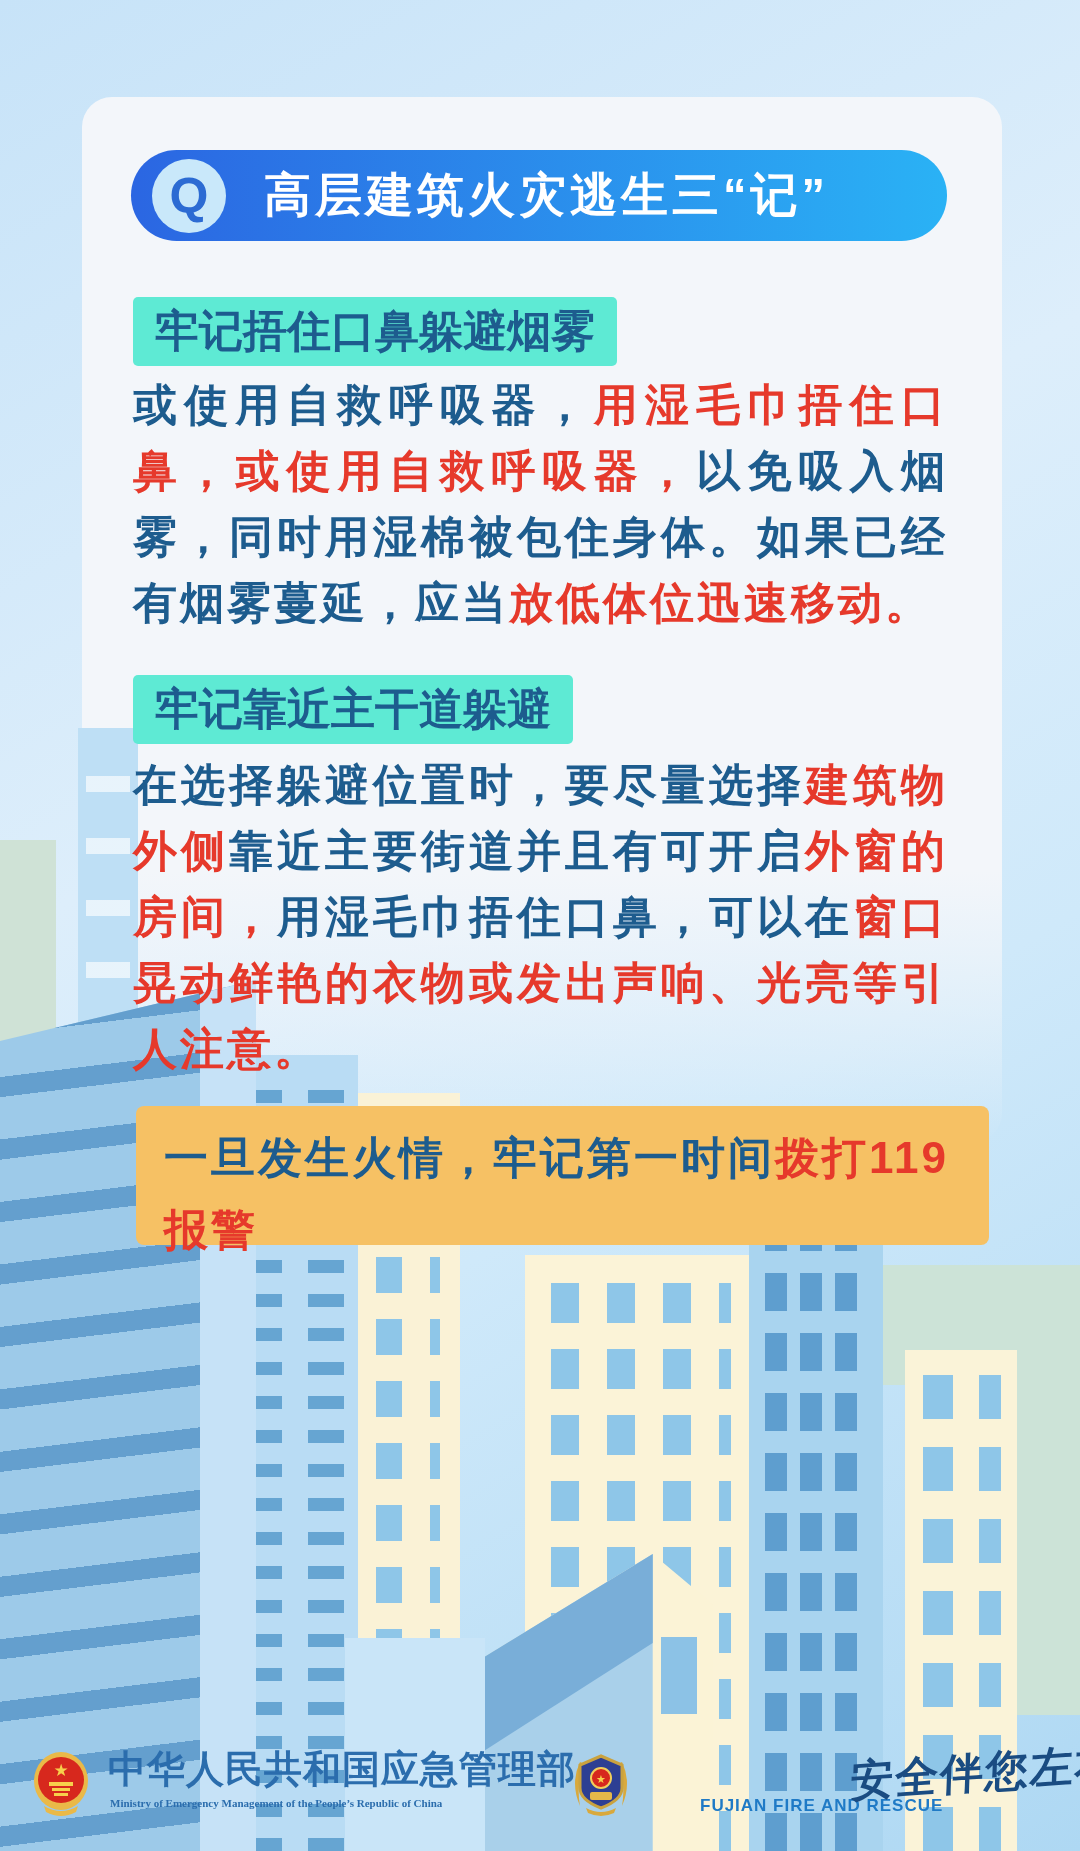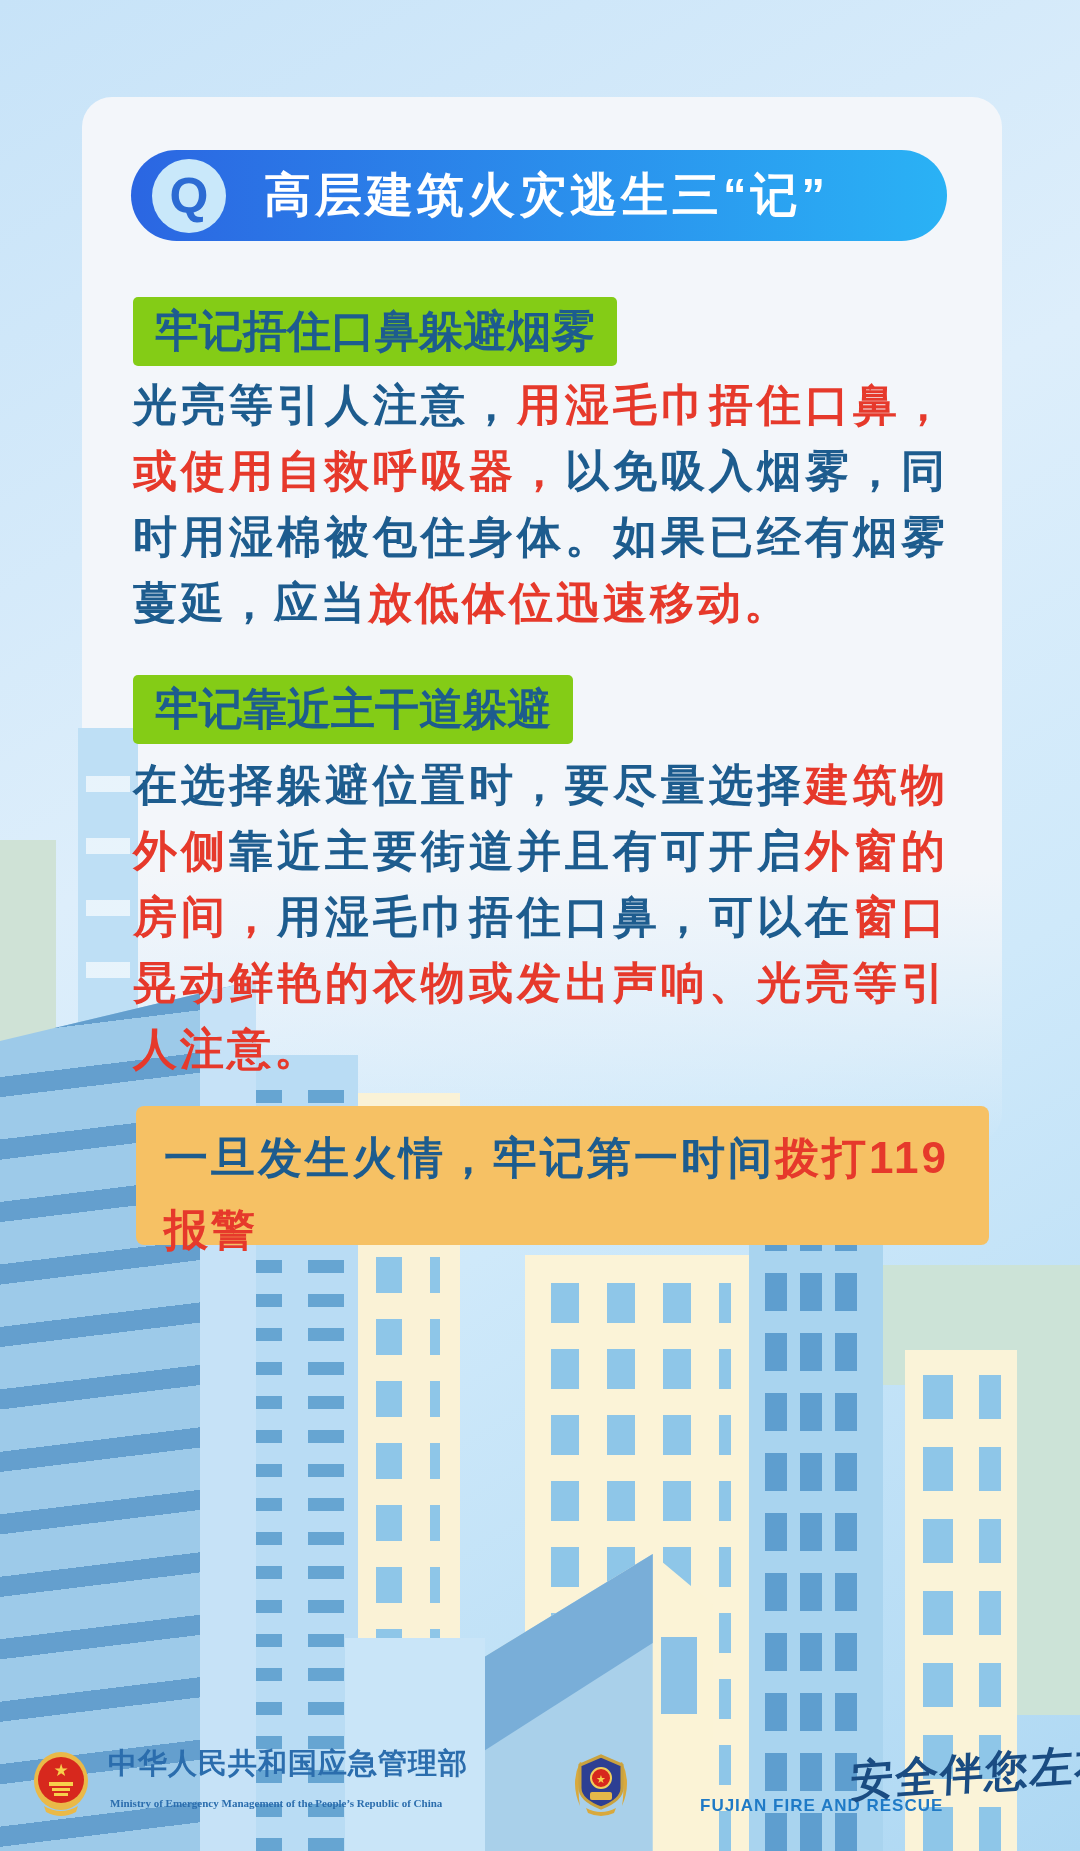--- a/index.html
+++ b/index.html
@@ -24,34 +24,34 @@
        background-image:repeating-linear-gradient(180deg,#649fce 0 20px,transparent 20px 62px);}
   
   .pill{position:absolute;left:131px;top:150px;width:816px;height:91px;border-radius:46px;z-index:4;
         background:linear-gradient(90deg,#2b66e2 0%,#2ab2f5 100%);
         display:flex;align-items:center;}
   .qbadge{width:74px;height:74px;border-radius:50%;background:#c9e8fa;margin-left:21px;
         display:flex;align-items:center;justify-content:center;
         font-weight:800;font-size:50px;color:#2c6bd3;}
   .ptitle{color:#ffffff;font-size:47px;font-weight:700;letter-spacing:4px;margin-left:38px;white-space:nowrap;}
   
-  .tag{position:absolute;left:133px;z-index:4;background:#84cc16;border-radius:5px;
+  .tag{position:absolute;left:133px;z-index:4;background:#5eead4;border-radius:5px;
        padding:5px 22px;font-size:44px;font-weight:700;color:#1d5c8e;white-space:nowrap;}
   .tag1{top:297px;}  .tag2{top:675px;}
   .para{position:absolute;left:133px;width:815px;z-index:4;
         font-size:44px;line-height:66px;font-weight:700;letter-spacing:3px;text-align:justify;}
   .para1{top:372px;}  .para2{top:752px;}
   .seg-blue{color:#1d5c8e;}  .seg-red{color:#e6392b;}
   
   .alert{position:absolute;left:136px;top:1106px;width:853px;height:139px;z-index:4;
          background:#f6c164;border-radius:8px;box-sizing:border-box;padding:16px 28px;
          font-size:44px;line-height:72px;font-weight:700;letter-spacing:3px;}
   
   .footer-item{position:absolute;z-index:5;white-space:nowrap;}
-  .min-cn{left:108px;top:1744px;font-size:29px;font-weight:800;letter-spacing:1px;color:#2b6dad;}
+  .min-cn{left:108px;top:1744px;font-size:38px;font-weight:800;letter-spacing:1px;color:#2b6dad;}
   .min-en{left:110px;top:1797px;font-size:11px;font-weight:700;color:#2b6dad;
           font-family:"Liberation Serif","DejaVu Serif",serif;}
   .fj-cn{left:650px;top:1750px;font-size:38px;font-weight:800;letter-spacing:2px;color:#1f7ac6;}
   .fj-en{left:652px;top:1796px;font-size:17px;font-weight:700;letter-spacing:1px;color:#1f7ac6;margin-left:48px;}
   .slogan{left:850px;top:1742px;font-size:43px;font-weight:600;letter-spacing:2px;color:#1a4c82;
           transform:rotate(-4deg) skewX(-6deg);}
   .emblem{position:absolute;z-index:5;}
 </style>
 </head>
 <body>
@@ -106,21 +106,21 @@
   </div>
 
   <div class="bld" style="left:345px;top:1638px;width:140px;height:213px;background:#c9e5f8;"></div>
 
   <div class="pill">
     <div class="qbadge">Q</div>
     <div class="ptitle">高层建筑火灾逃生三“记”</div>
   </div>
 
   <div class="tag tag1">牢记捂住口鼻躲避烟雾</div>
-  <div class="para para1"><span class="seg-blue">光亮等引人注意，</span><span class="seg-red">用湿毛巾捂住口鼻，或使用自救呼吸器，</span><span class="seg-blue">以免吸入烟雾，同时用湿棉被包住身体。如果已经有烟雾蔓延，应当</span><span class="seg-red">放低体位迅速移动。</span></div>
+  <div class="para para1"><span class="seg-blue">或使用自救呼吸器，</span><span class="seg-red">用湿毛巾捂住口鼻，或使用自救呼吸器，</span><span class="seg-blue">以免吸入烟雾，同时用湿棉被包住身体。如果已经有烟雾蔓延，应当</span><span class="seg-red">放低体位迅速移动。</span></div>
 
   <div class="tag tag2">牢记靠近主干道躲避</div>
   <div class="para para2"><span class="seg-blue">在选择躲避位置时，要尽量选择</span><span class="seg-red">建筑物外侧</span><span class="seg-blue">靠近主要街道并且有可开启</span><span class="seg-red">外窗的房间，</span><span class="seg-blue">用湿毛巾捂住口鼻，可以在</span><span class="seg-red">窗口晃动鲜艳的衣物或发出声响、光亮等引人注意。</span></div>
 
   <div class="alert"><span class="seg-blue">一旦发生火情，牢记第一时间</span><span class="seg-red">拨打119报警</span></div>
 
   <svg class="emblem" style="left:32px;top:1750px;" width="58" height="68" viewBox="0 0 58 68">
     <ellipse cx="29" cy="31" rx="27" ry="29" fill="#eab948"></ellipse>
     <circle cx="29" cy="30" r="23" fill="#d7281d"></circle>
     <text x="29" y="26" font-size="17" fill="#f7d04b" text-anchor="middle">★</text>

